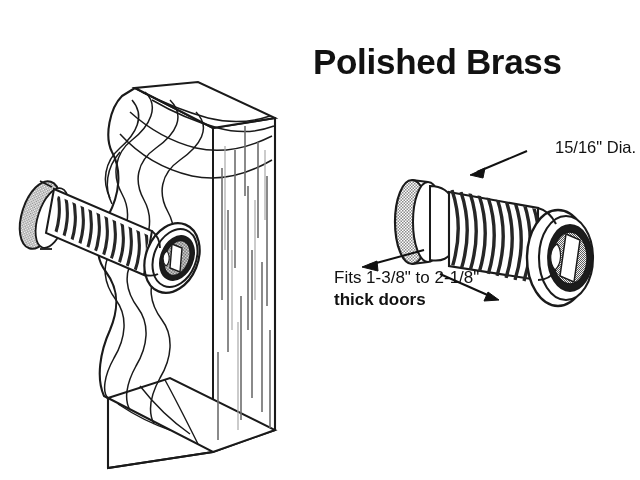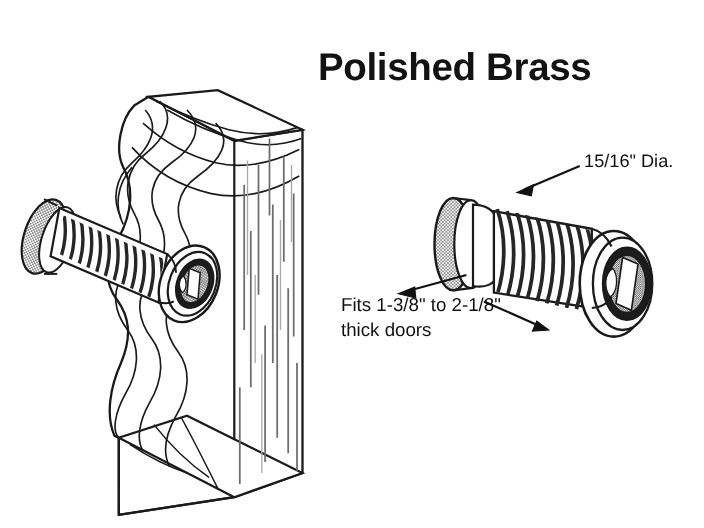--- a/index.html
+++ b/index.html
@@ -25,20 +25,21 @@
     position: absolute;
     left: 0;
     top: 0;
     width: 640px;
     height: 480px;
   }
   .txt {
     position: absolute;
     white-space: pre;
     line-height: 1.0;
+    margin-left: 24px;
   }
   #title-text {
     left: 289px;
     top: 44px;
     font-size: 35px;
     font-weight: 700;
     letter-spacing: -0.3px;
     color: #121212;
   }
   #dia-label {
@@ -52,21 +53,21 @@
     left: 310px;
     top: 269px;
     font-size: 17px;
     font-weight: 400;
     color: #111111;
   }
   #fits-line-2 {
     left: 310px;
     top: 291px;
     font-size: 17px;
-    font-weight: 400;
+    font-weight: 700;
     color: #111111;
   }
 </style>
 </head>
 <body>
 
 <div id="canvas">
 
   <svg id="figure" viewBox="0 0 640 480" xmlns="http://www.w3.org/2000/svg">
     <defs>

